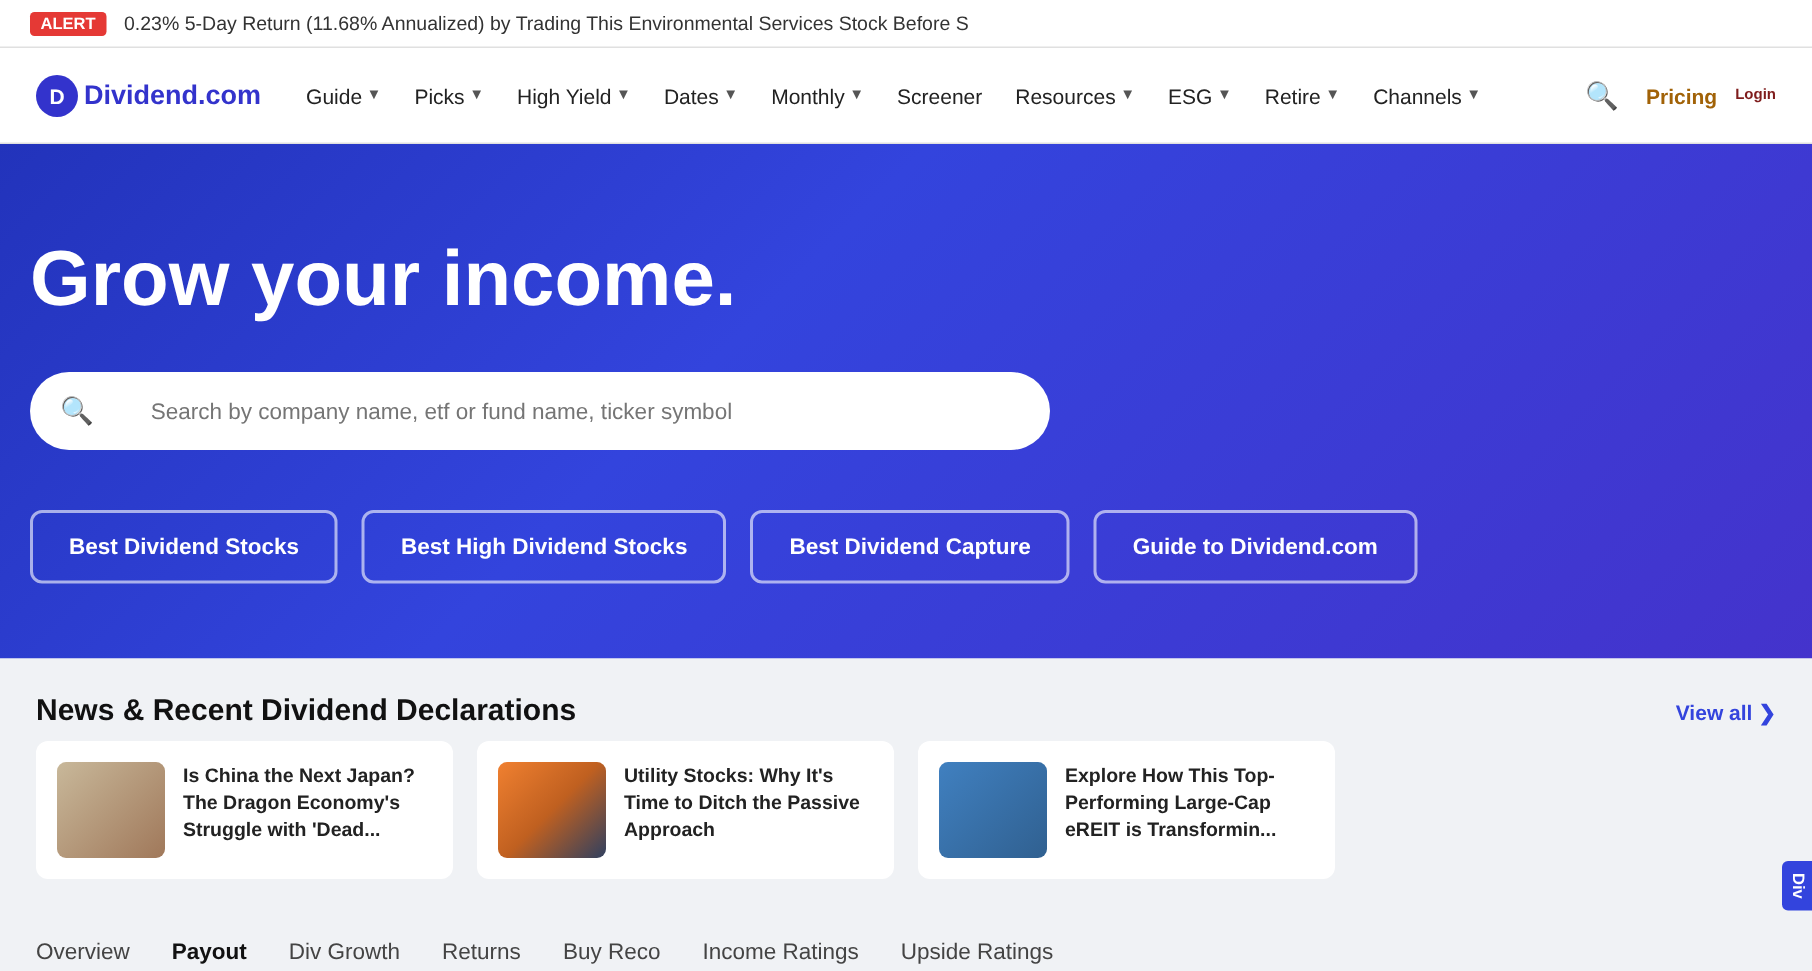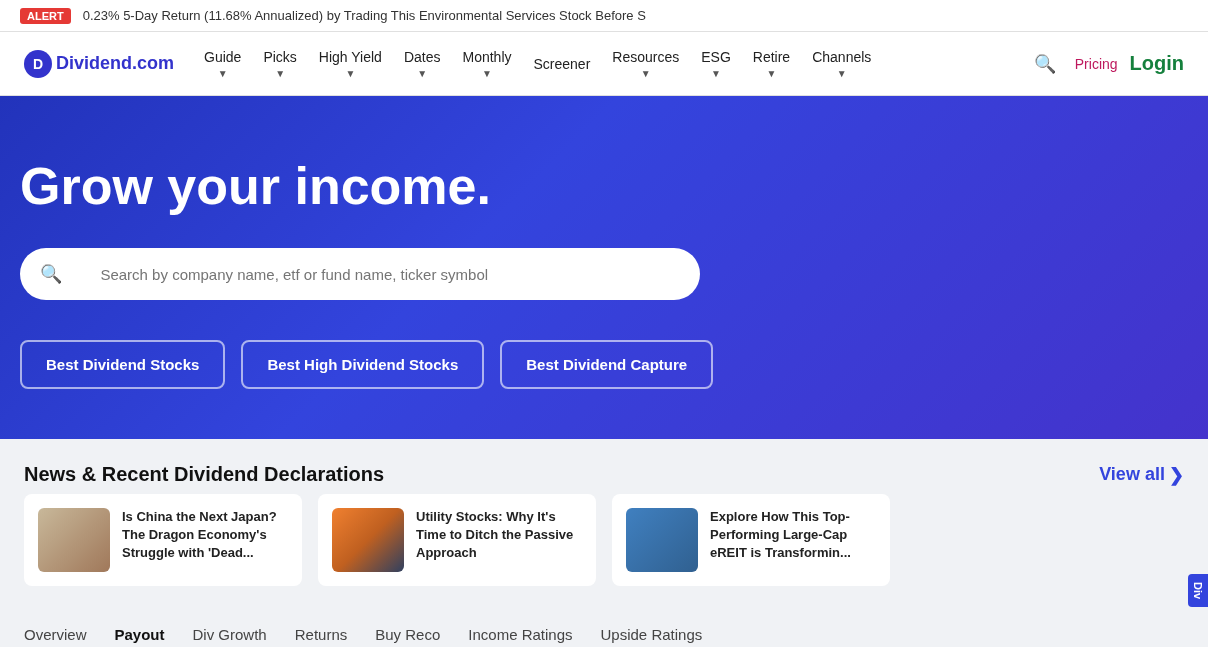--- a/index.html
+++ b/index.html
@@ -63,28 +63,27 @@
     .nav-item {
       display: flex;
       align-items: center;
       gap: 3px;
       padding: 8px 10px;
       font-size: 14px;
       color: #222;
       cursor: pointer;
       white-space: nowrap;
       border-radius: 4px;
-      flex-direction: column;
     }
     .nav-chevron { font-size: 10px; color: #555; }
 
     .nav-right { display: flex; align-items: center; gap: 12px; margin-left: auto; }
     .search-icon-btn { background: none; border: none; cursor: pointer; font-size: 18px; color: #333; padding: 6px; }
-    .pricing-link { font-size: 14px; font-weight: 400; color: #be185d; cursor: pointer; }
-    .login-link { font-size: 20px; font-weight: 600; color: #15803d; cursor: pointer; }
+    .pricing-link { font-size: 14px; font-weight: 700; color: #a16207; cursor: pointer; }
+    .login-link { font-size: 10px; font-weight: 600; color: #7f1d1d; cursor: pointer; }
 
     
     .hero {
       background: linear-gradient(135deg, #2233bb 0%, #3344dd 40%, #4433cc 100%);
       padding: 60px 20px 50px;
       display: flex;
       flex-direction: column;
       align-items: flex-start;
     }
     .hero-title {
@@ -143,21 +142,21 @@
       justify-content: space-between;
       align-items: center;
       margin-bottom: 8px;
     }
     .news-title { font-size: 20px; font-weight: 700; color: #111; }
     .view-all {
       display: flex;
       align-items: center;
       gap: 4px;
       color: #3344dd;
-      font-size: 18px;
+      font-size: 14px;
       font-weight: 600;
       cursor: pointer;
     }
     .news-cards {
       display: grid;
       grid-template-columns: repeat(4, 1fr);
       gap: 16px;
     }
     .news-card {
       background: #fff;
@@ -281,20 +280,21 @@
 <section class="hero">
   <h1 class="hero-title">Grow your income.</h1>
   <div class="search-bar">
     <span class="search-bar-icon">🔍</span>
     <input type="text" id="hero-search" placeholder="Search by company name, etf or fund name, ticker symbol" style="">
   </div>
   <div class="hero-buttons" id="hero-buttons-container">
       <button class="hero-btn">Best Dividend Stocks</button>
       <button class="hero-btn">Best High Dividend Stocks</button>
       <button class="hero-btn">Best Dividend Capture</button>
+      <button class="hero-btn">Guide to Dividend.com</button>
     </div>
 </section>
 
 <div class="news-section">
   <div class="news-header">
     <span class="news-title">News &amp; Recent Dividend Declarations</span>
     <span class="view-all">
       <span>View all</span>
       <span>❯</span>
     </span>

